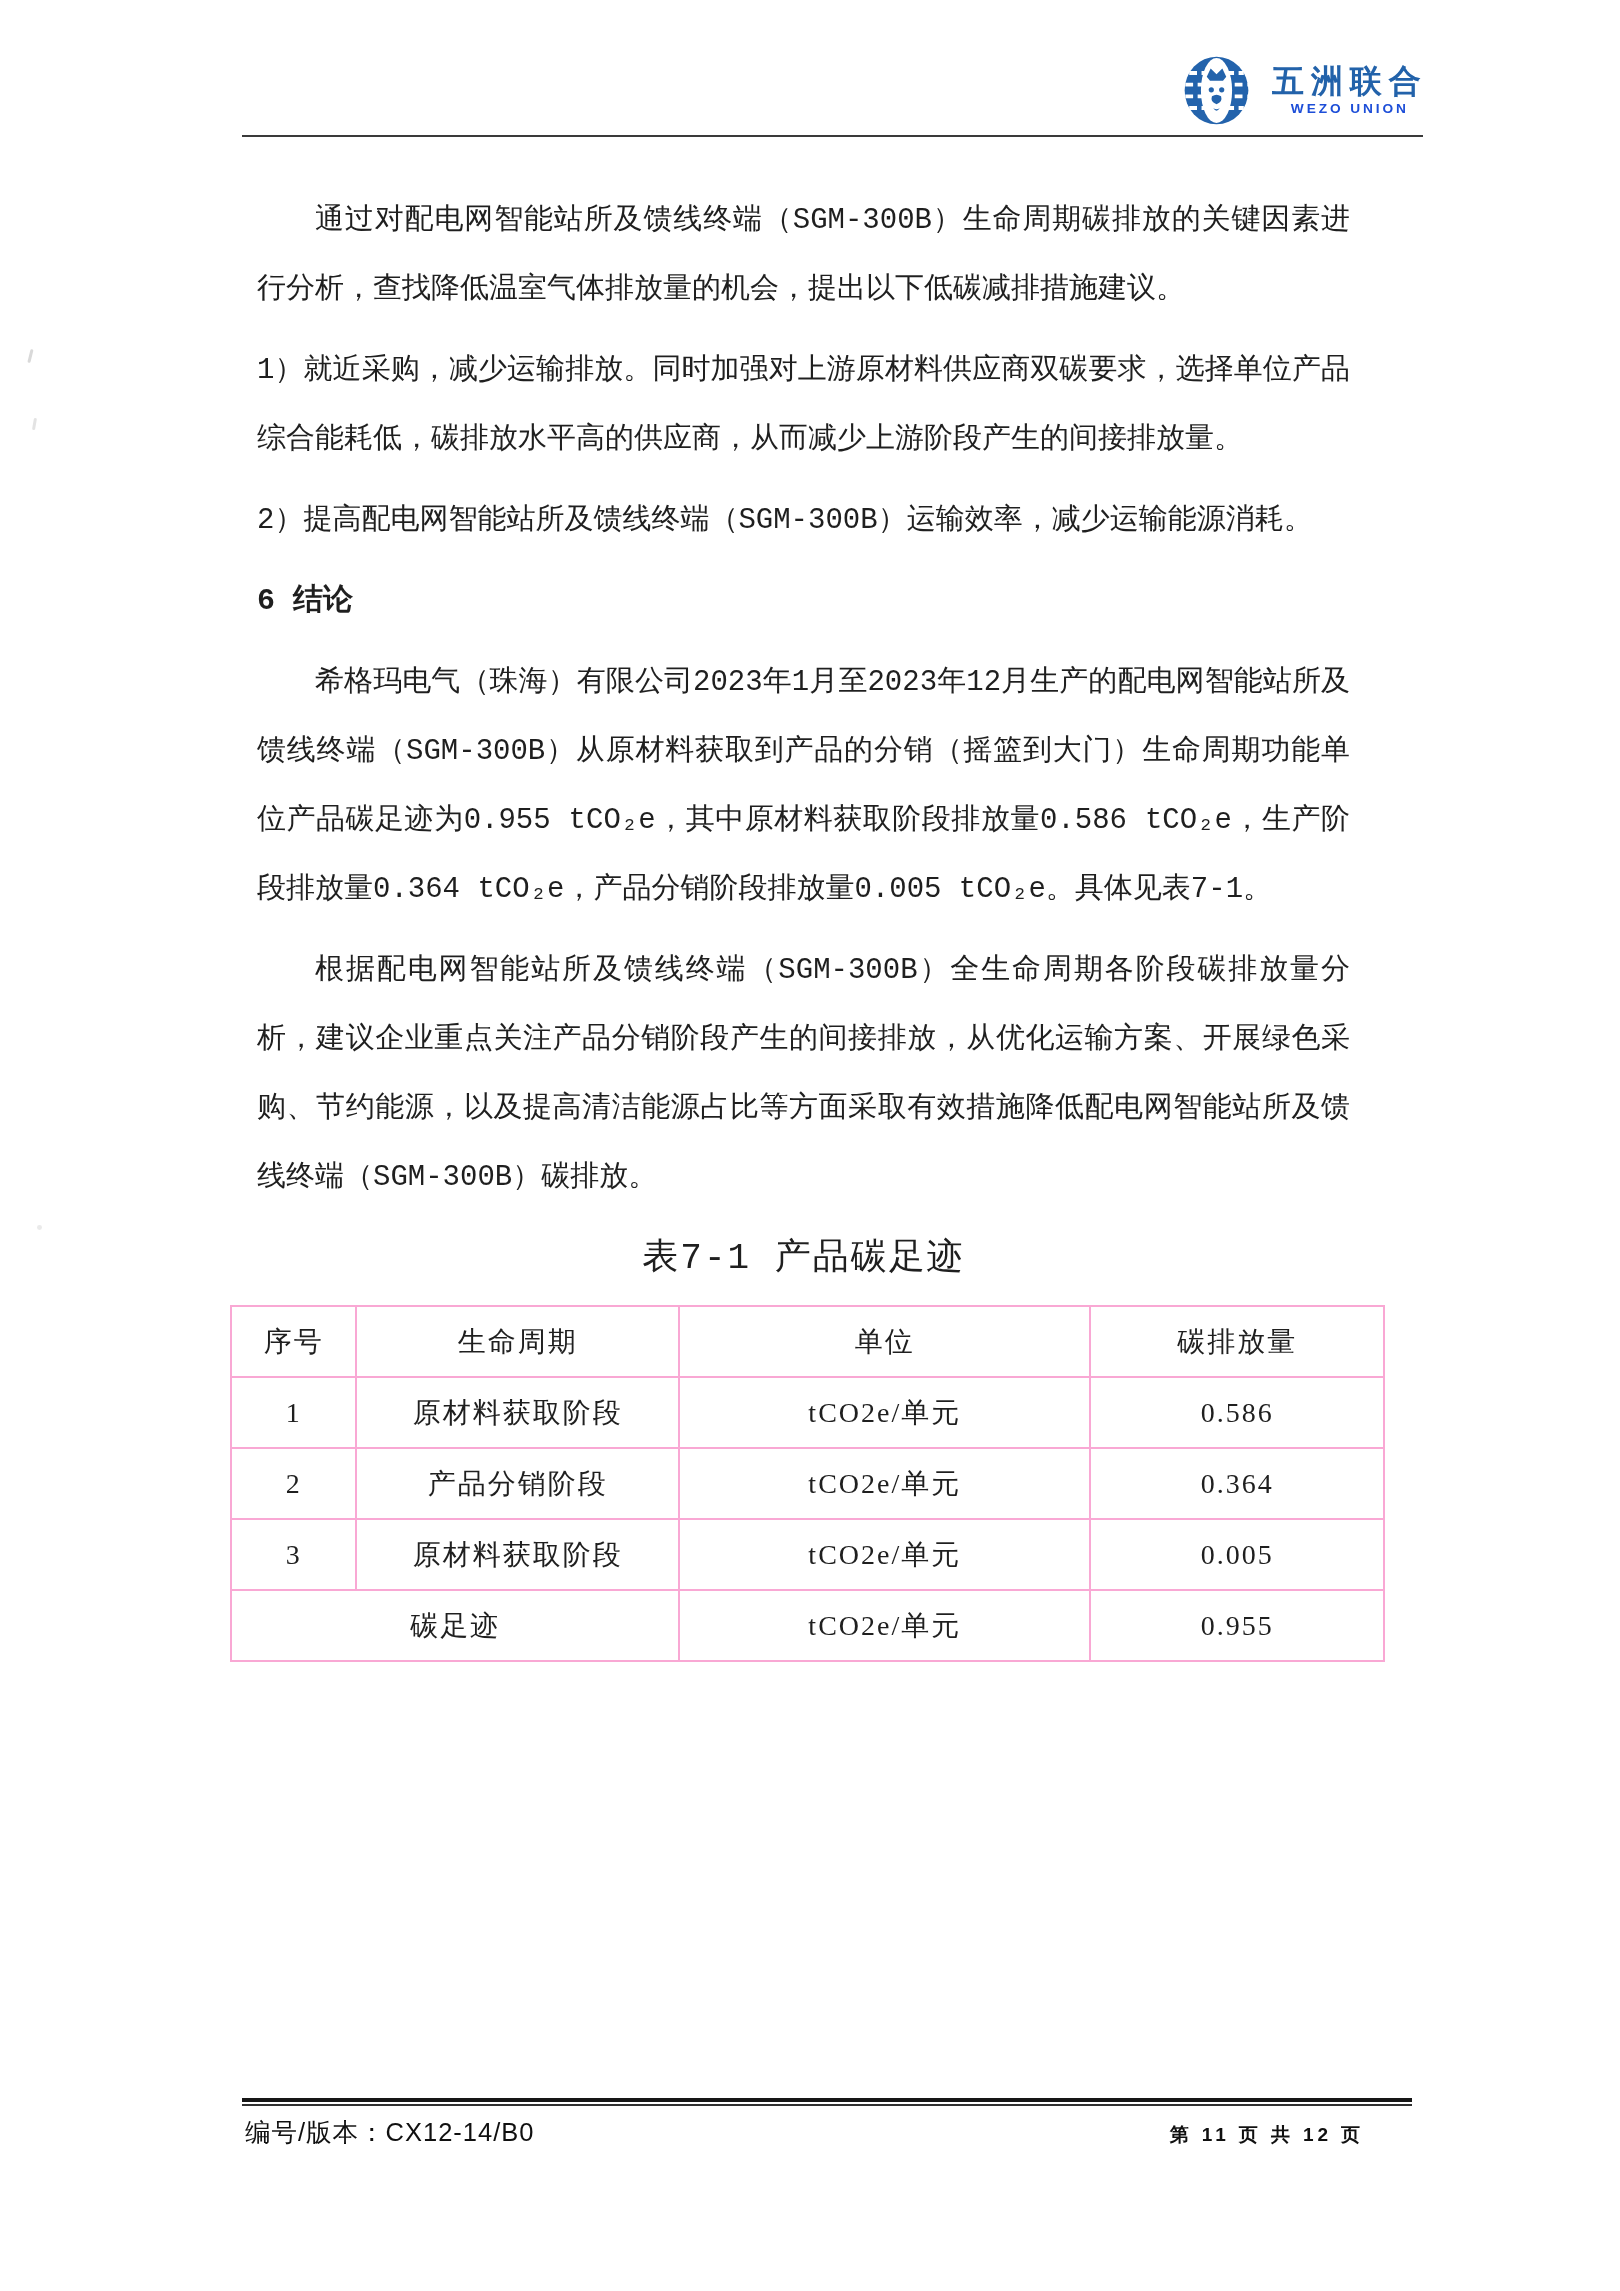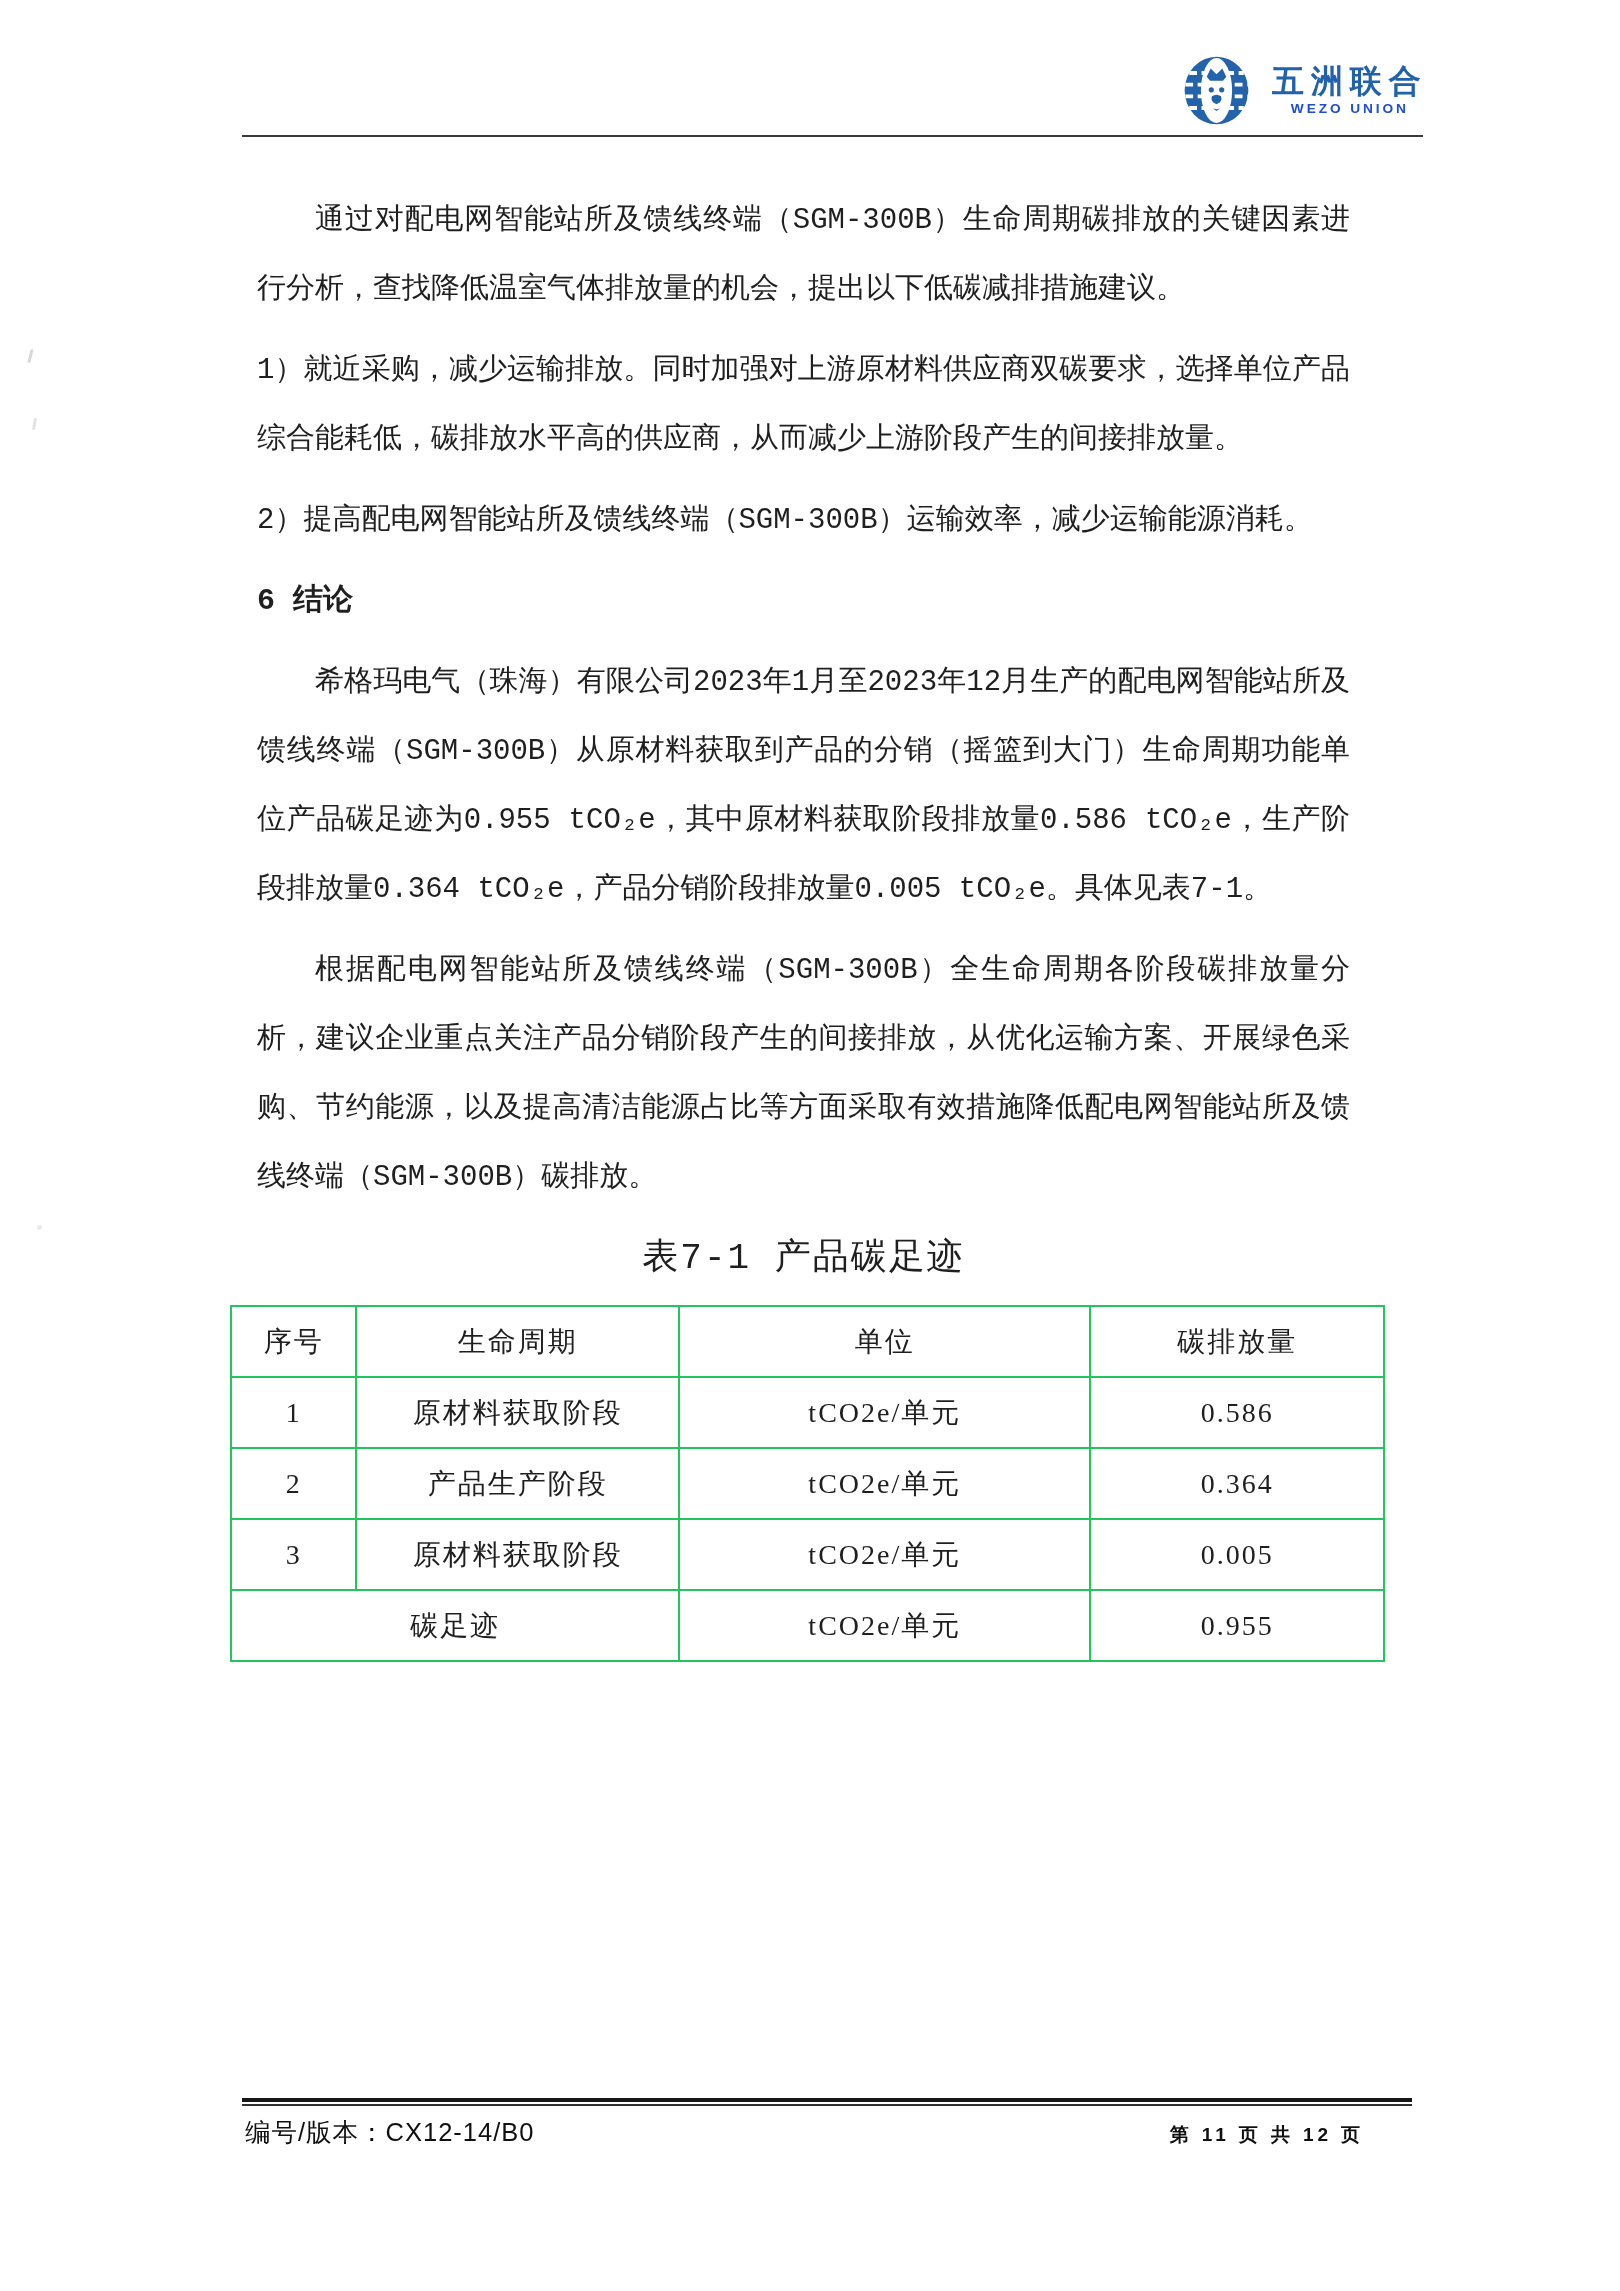--- a/index.html
+++ b/index.html
@@ -50,21 +50,21 @@
   .table-caption{
     text-align:center;font-size:36px;line-height:69px;margin:0;
     letter-spacing:2px;
   }
   table.cf{
     border-collapse:collapse;table-layout:fixed;
     width:1154px;margin-left:-14.7px;margin-top:11.8px;
     font-size:28px;color:#1f1f1f;
   }
   table.cf th,table.cf td{
-    border:2px solid #22c55e;height:54px;padding:0;
+    border:2px solid #f9a8d4;height:54px;padding:0;
     text-align:center;vertical-align:middle;font-weight:normal;
     letter-spacing:2px;
   }
 
   
   .footer-line{
     position:absolute;left:245px;top:2115px;width:1119px;
     display:flex;justify-content:space-between;align-items:baseline;
   }
   .doc-number{
@@ -140,21 +140,21 @@
       </thead>
       <tbody>
         <tr>
           <td>1</td>
           <td>原材料获取阶段</td>
           <td>tCO2e/单元</td>
           <td>0.586</td>
         </tr>
         <tr>
           <td>2</td>
-          <td>产品生产阶段</td>
+          <td>产品分销阶段</td>
           <td>tCO2e/单元</td>
           <td>0.364</td>
         </tr>
         <tr>
           <td>3</td>
           <td>原材料获取阶段</td>
           <td>tCO2e/单元</td>
           <td>0.005</td>
         </tr>
         <tr>

